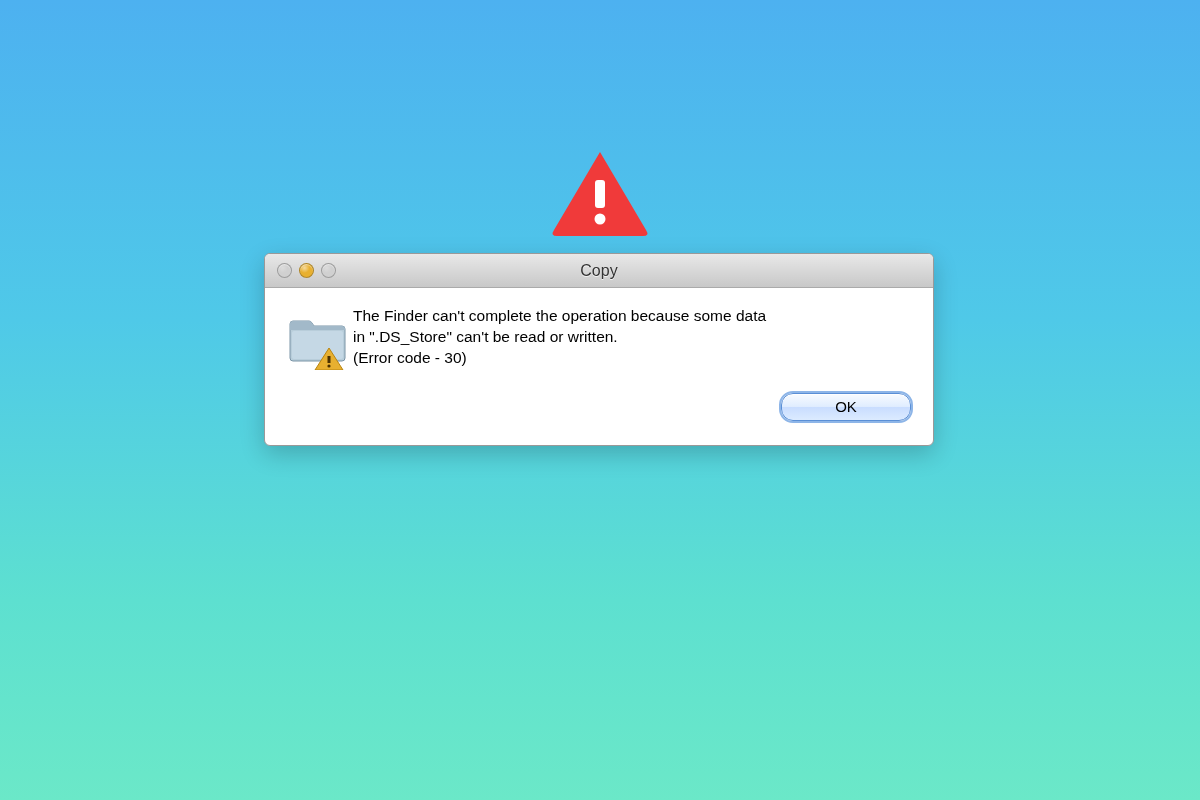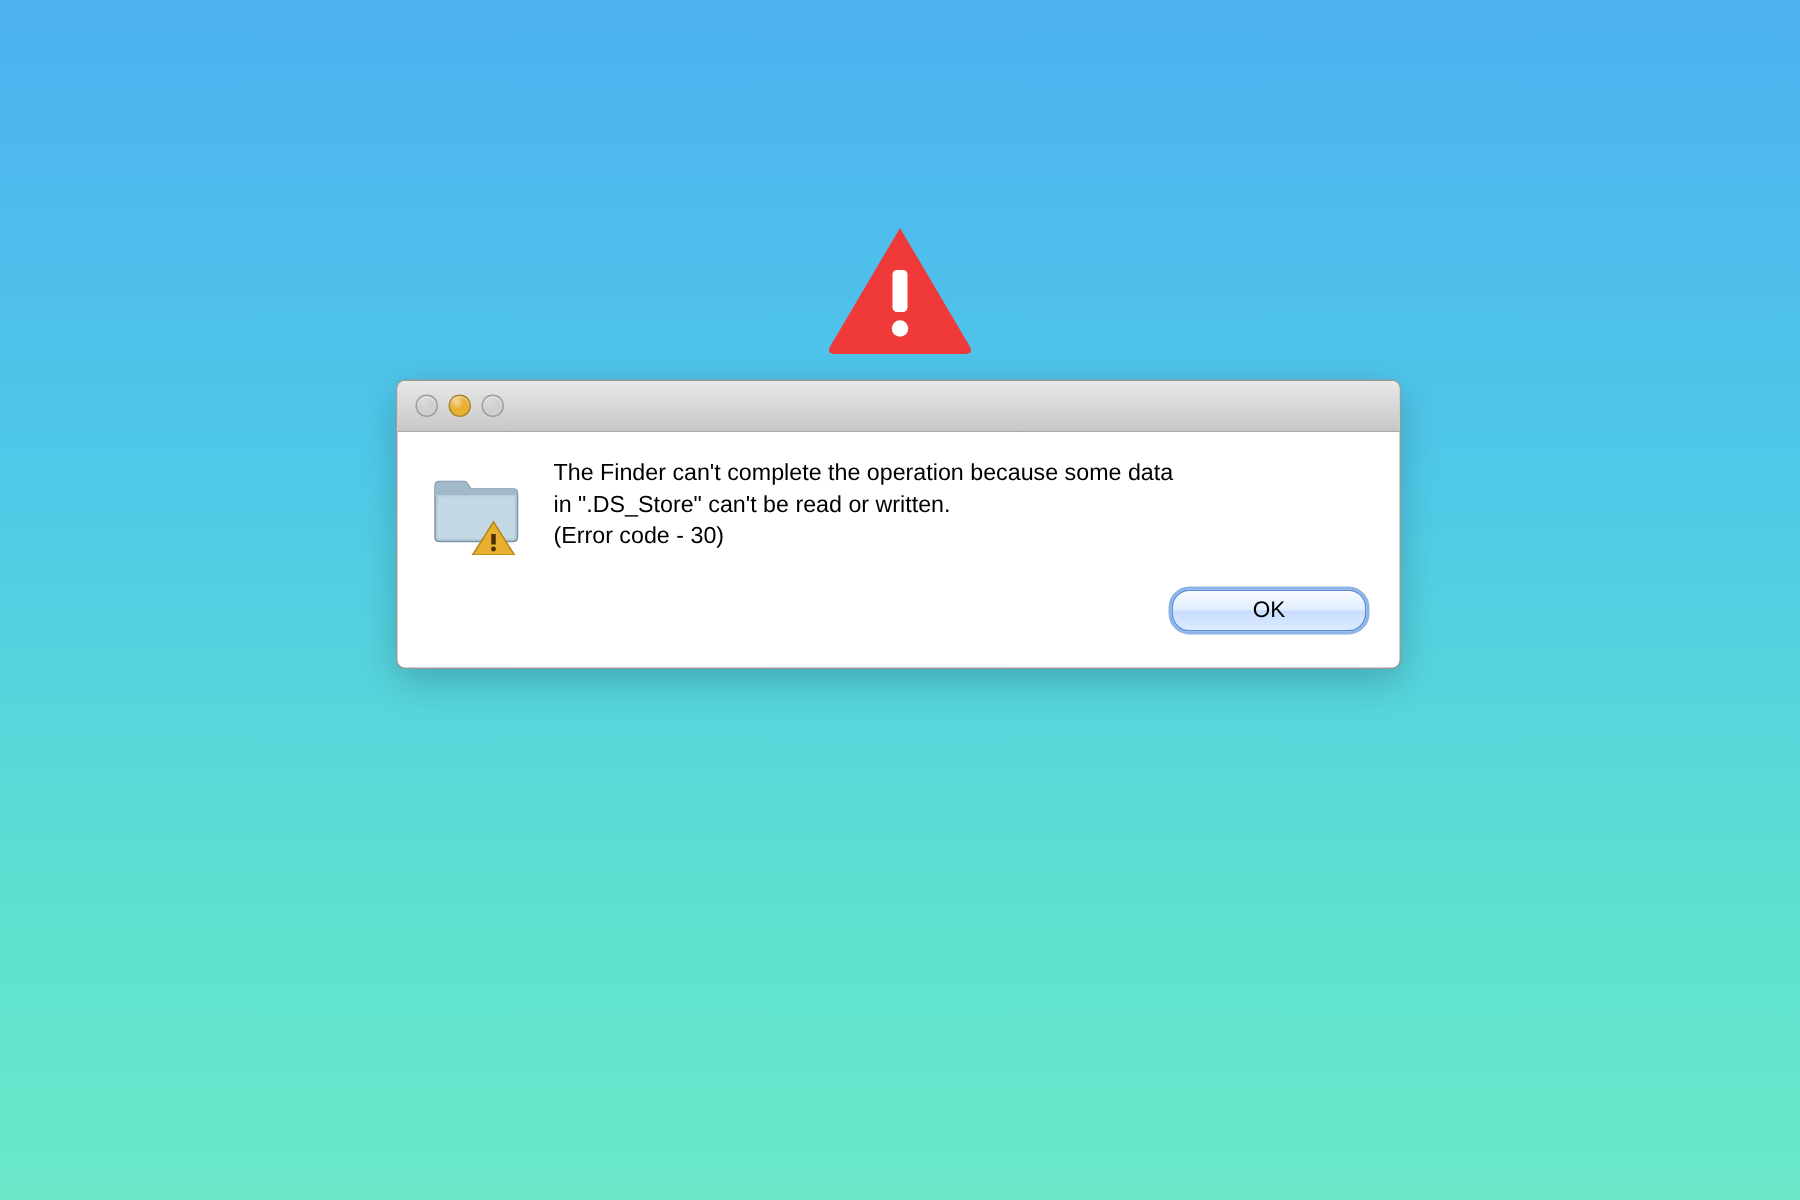--- a/index.html
+++ b/index.html
@@ -65,21 +65,21 @@
       text-align: center;
       font-size: 16px;
       color: #333;
       text-shadow: 0 1px 0 rgba(255,255,255,0.7);
       pointer-events: none;
     }
 
     .content {
       padding: 18px 22px 18px 22px;
       display: flex;
-      gap: 20px;
+      gap: 4px;
     }
 
     .folder-icon-wrap {
       flex-shrink: 0;
       width: 62px;
       padding-top: 6px;
     }
 
     .message-block {
       flex: 1;
@@ -126,20 +126,21 @@
   </svg>
 </div>
 
 <div class="dialog">
   <div class="titlebar">
     <div class="traffic-lights">
       <div class="traffic-light tl-close"></div>
       <div class="traffic-light tl-min"></div>
       <div class="traffic-light tl-zoom"></div>
     </div>
+    <div class="title">Copy</div>
   </div>
 
   <div class="content">
     <div class="folder-icon-wrap">
       <svg width="62" height="58" viewBox="0 0 62 58">
         <path d="M3 12 Q3 9 6 9 L22 9 Q24 9 25 11 L27 14 L55 14 Q58 14 58 17 L58 46 Q58 49 55 49 L6 49 Q3 49 3 46 Z" fill="#b8cdda" stroke="#7a94a6" stroke-width="1"></path>
         <path d="M3 18 L58 18 L58 17 Q58 14 55 14 L27 14 L25 11 Q24 9 22 9 L6 9 Q3 9 3 12 Z" fill="#a2b9c9"></path>
         <rect x="5" y="19" width="51" height="28" rx="2" fill="#c5d8e5" stroke="none"></rect>
         <path d="M42 36 L56 58 L28 58 Z" fill="#e8b030" stroke="#b88410" stroke-width="1"></path>
         <rect x="40.5" y="44" width="3" height="7" fill="#4a3000"></rect>

